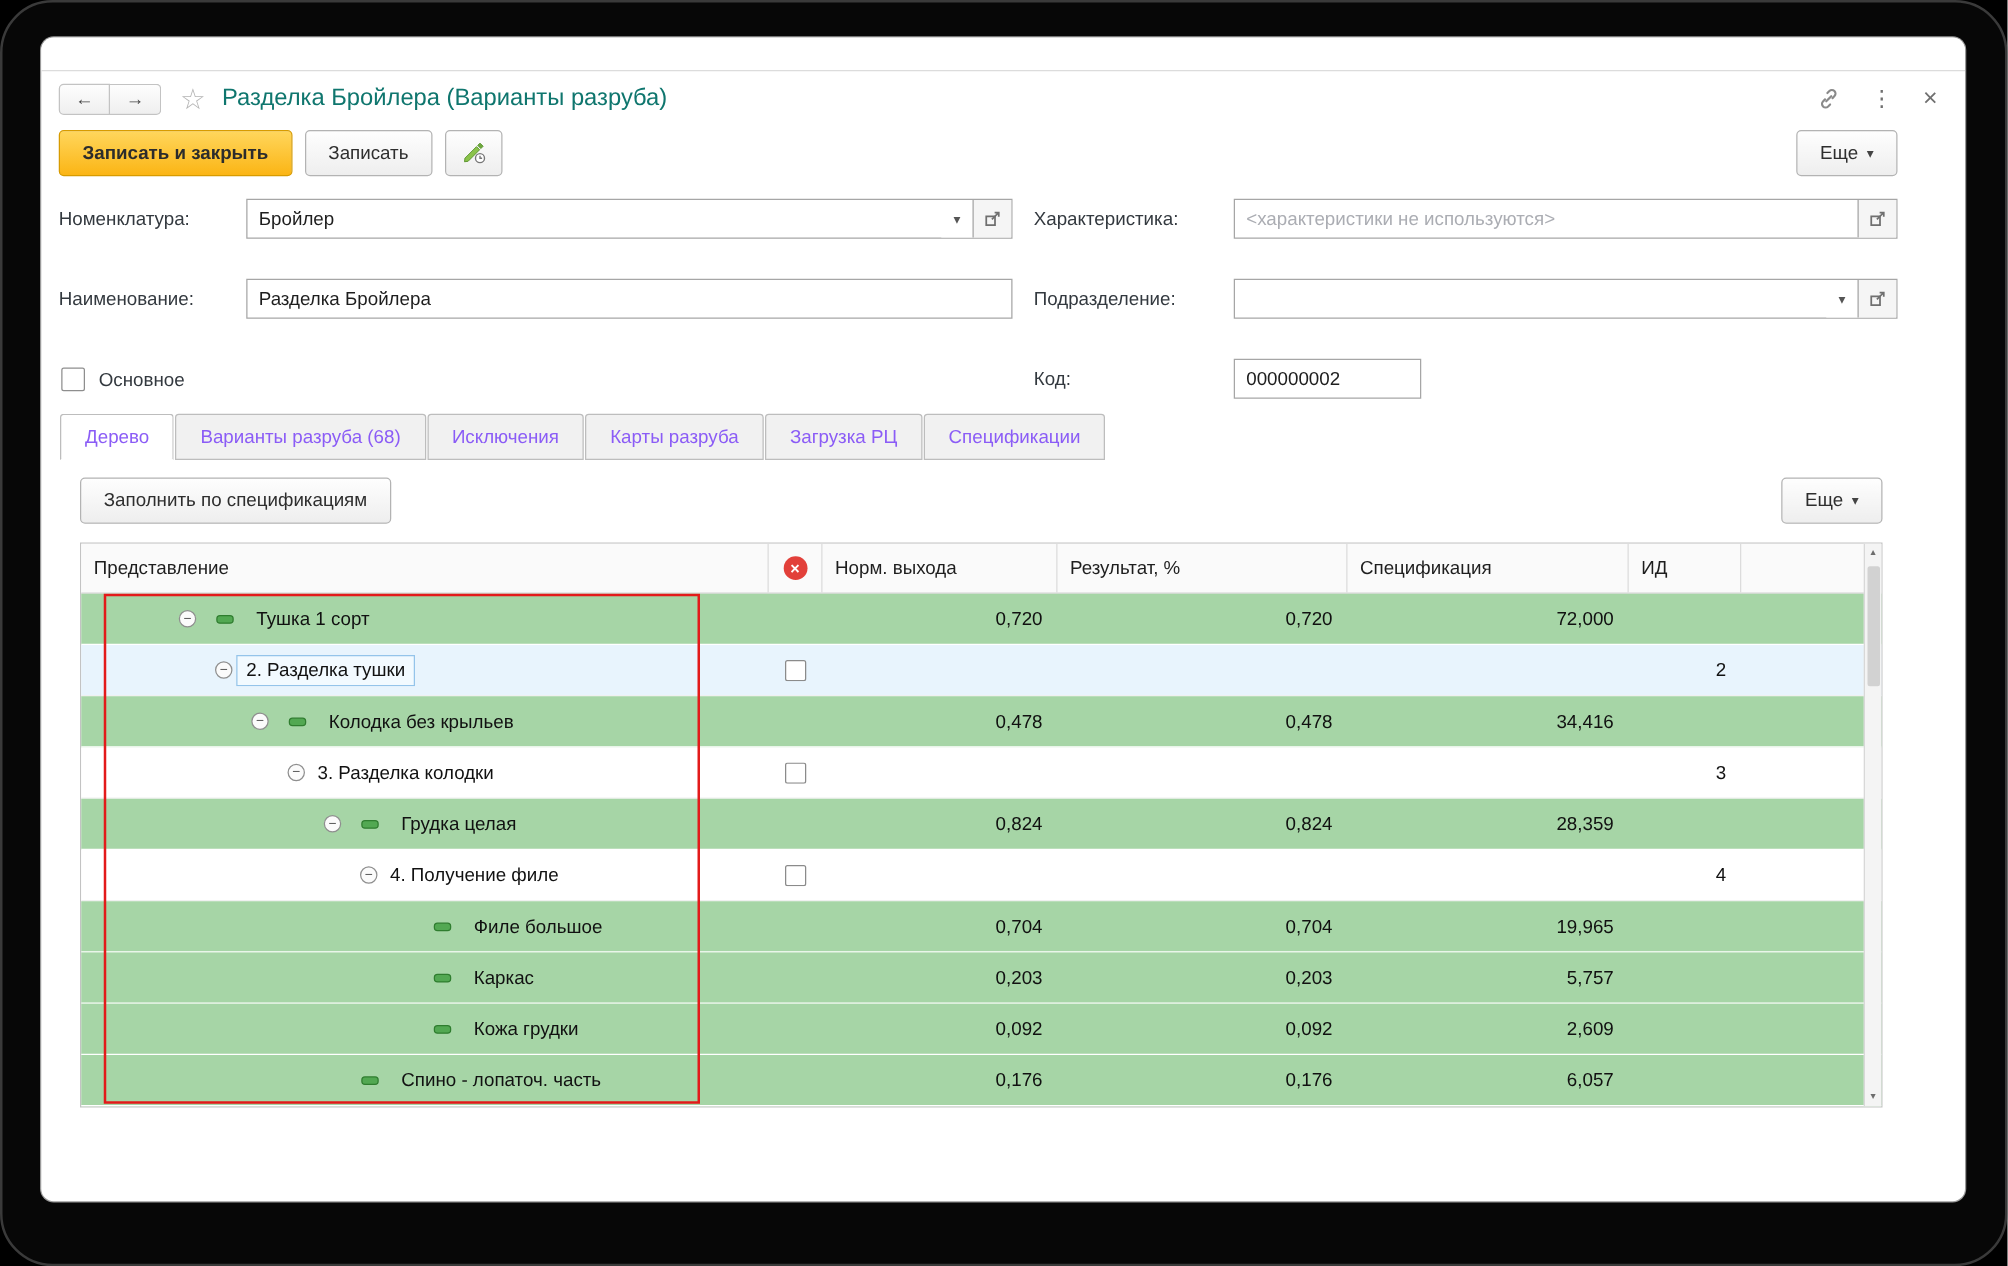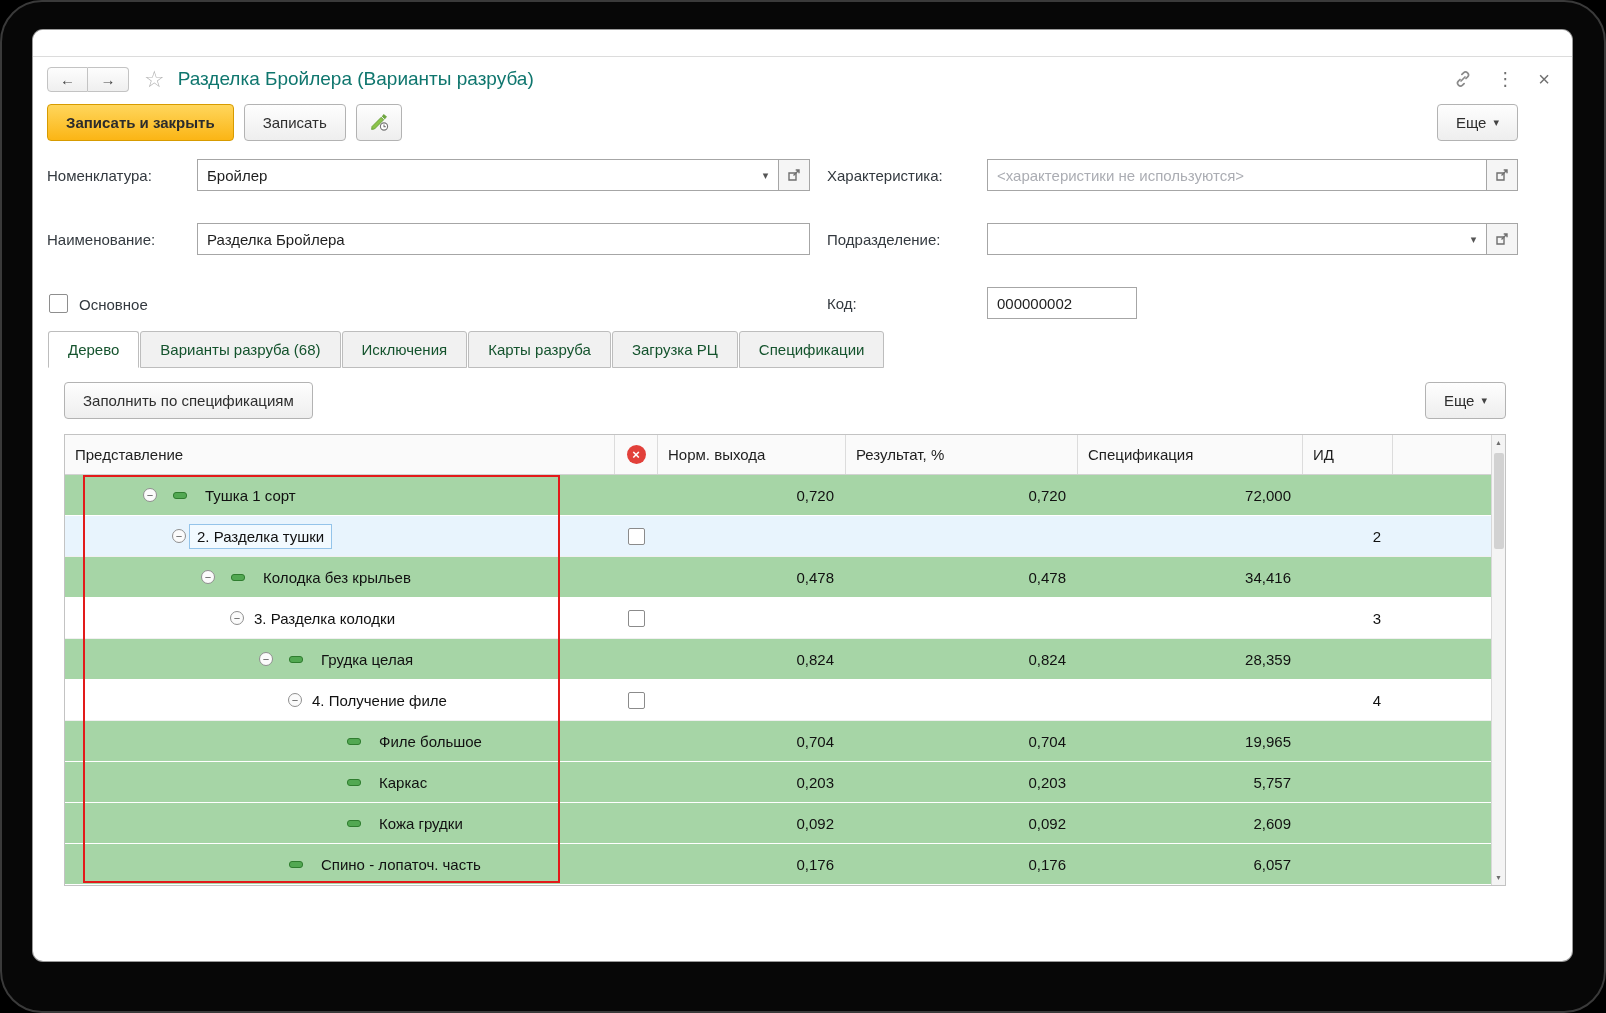--- a/index.html
+++ b/index.html
@@ -37,21 +37,21 @@
   .field input { flex:1; min-width:0; border:none; outline:none; padding:0 9px; font-size:15px; font-family:inherit; color:#1e1e1e; background:transparent; }
   .field input::placeholder { color:#ABADB3; }
   .combo-btn { width:25px; display:flex; align-items:center; justify-content:center; color:#555; font-size:11px; cursor:pointer; background:#fff; }
   .open-btn { width:31px; display:flex; align-items:center; justify-content:center; border-left:1px solid #A6A6A6; background:#F5F5F5; cursor:pointer; }
   .code-field { width:150px; }
   .cbx-row { display:flex; align-items:flex-end; gap:11px; padding-left:2px; }
   .cbx { width:19px; height:19px; border:1px solid #8E8E8E; border-radius:2px; background:#fff; cursor:pointer; }
 
   
   .tabs { display:flex; margin:12px 0 0 15px; align-items:flex-end; }
-  .tab { height:37px; padding:0 19px; display:flex; align-items:center; font-size:15px; color:#14532d; border:1px solid #BDBDBD; background:#F1F1F1; margin-right:1px; border-radius:3px 3px 0 0; cursor:pointer; }
+  .tab { height:37px; padding:0 19px; display:flex; align-items:center; font-size:15px; color:#8b5cf6; border:1px solid #BDBDBD; background:#F1F1F1; margin-right:1px; border-radius:3px 3px 0 0; cursor:pointer; }
   .tab.active { background:#fff; border-bottom:1px solid #fff; position:relative; z-index:2; font-weight:normal; }
 
   
   .panel-toolbar { display:flex; align-items:center; margin:14px 66px 0 31px; }
 
   
   .table-wrap { position:relative; margin:15px 66px 0 31px; border:1px solid #C3C3C3; background:#fff; }
   .grid-row { display:grid; grid-template-columns:550px 43px 188px 232px 225px 90px 1fr; }
   .thead { height:40px; background:#FAFAFA; border-bottom:1px solid #D2D2D2; }
   .th { display:flex; align-items:center; padding:0 10px; font-size:15px; color:#1e1e1e; border-right:1px solid #DCDCDC; overflow:hidden; }

